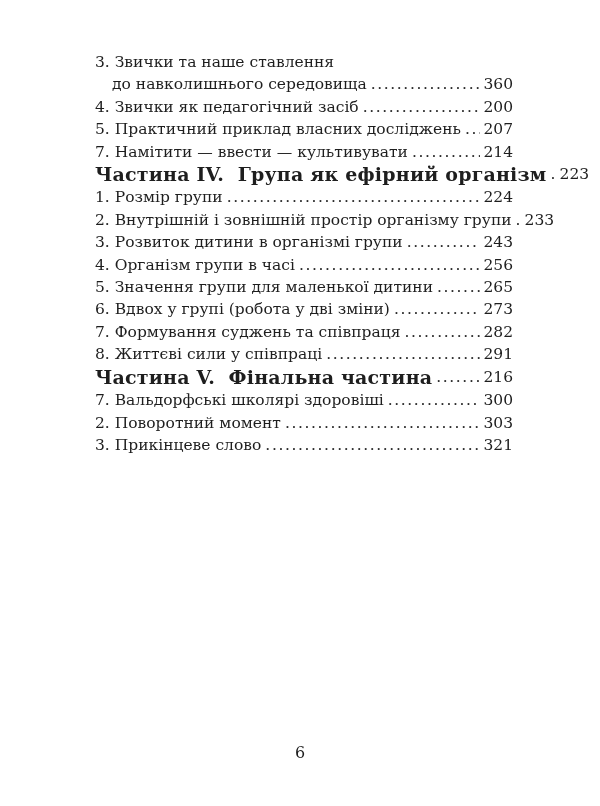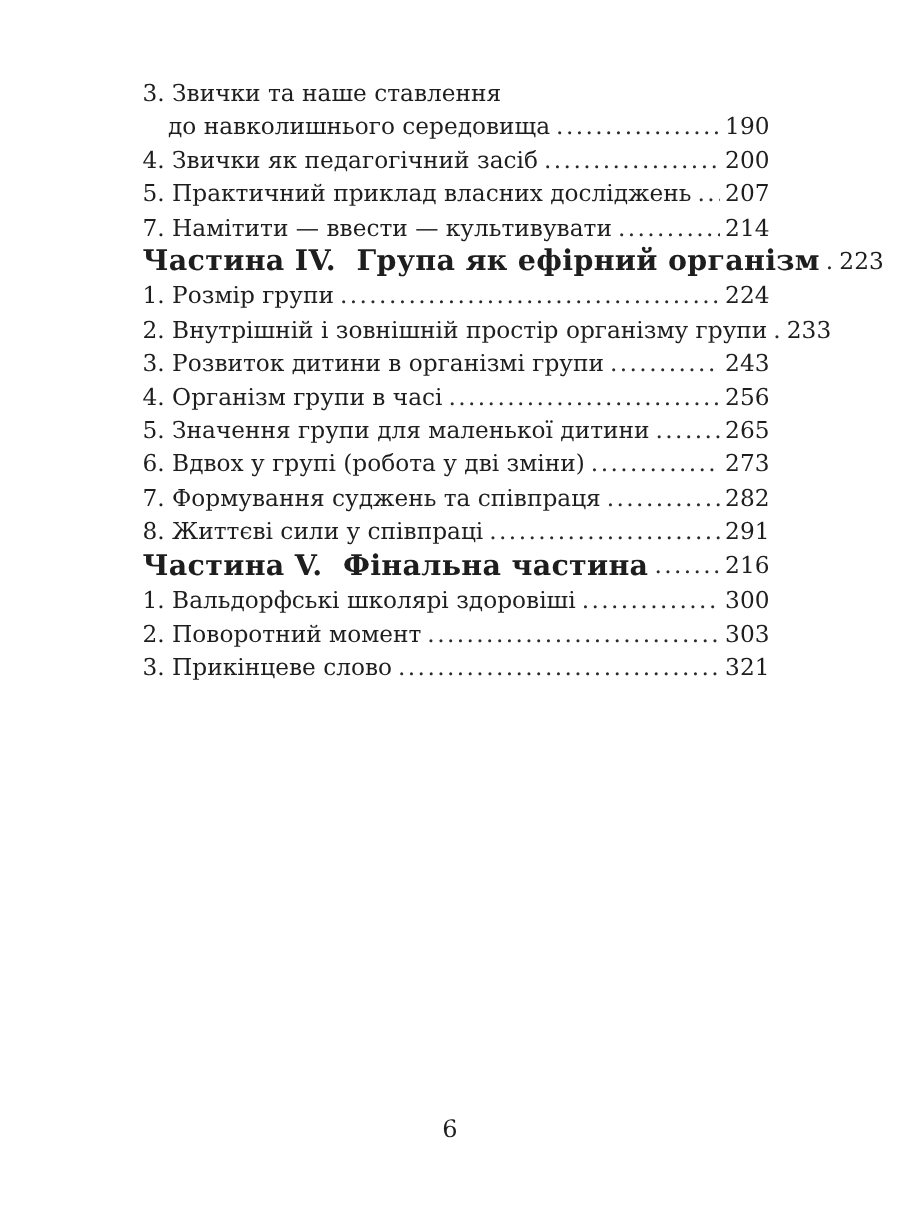--- a/index.html
+++ b/index.html
@@ -70,21 +70,21 @@
 <div class="page">
 
   <div class="toc">
       <div class="toc-row kind-item-start">
       <span class="toc-label">3. Звички та наше ставлення</span>
 
     </div>
       <div class="toc-row kind-item-cont">
       <span class="toc-label">до навколишнього середовища</span>
       <span class="toc-leader"></span>
-      <span class="toc-page">190</span>
+      <span class="toc-page">360</span>
     </div>
       <div class="toc-row kind-item">
       <span class="toc-label">4. Звички як педагогічний засіб</span>
       <span class="toc-leader"></span>
       <span class="toc-page">200</span>
     </div>
       <div class="toc-row kind-item">
       <span class="toc-label">5. Практичний приклад власних досліджень</span>
       <span class="toc-leader"></span>
       <span class="toc-page">207</span>
@@ -138,21 +138,21 @@
       <span class="toc-label">8. Життєві сили у співпраці</span>
       <span class="toc-leader"></span>
       <span class="toc-page">291</span>
     </div>
       <div class="toc-row kind-heading">
       <span class="toc-label">Частина V.&nbsp; Фінальна частина</span>
       <span class="toc-leader"></span>
       <span class="toc-page">216</span>
     </div>
       <div class="toc-row kind-item">
-      <span class="toc-label">1. Вальдорфські школярі здоровіші</span>
+      <span class="toc-label">7. Вальдорфські школярі здоровіші</span>
       <span class="toc-leader"></span>
       <span class="toc-page">300</span>
     </div>
       <div class="toc-row kind-item">
       <span class="toc-label">2. Поворотний момент</span>
       <span class="toc-leader"></span>
       <span class="toc-page">303</span>
     </div>
       <div class="toc-row kind-item">
       <span class="toc-label">3. Прикінцеве слово</span>

